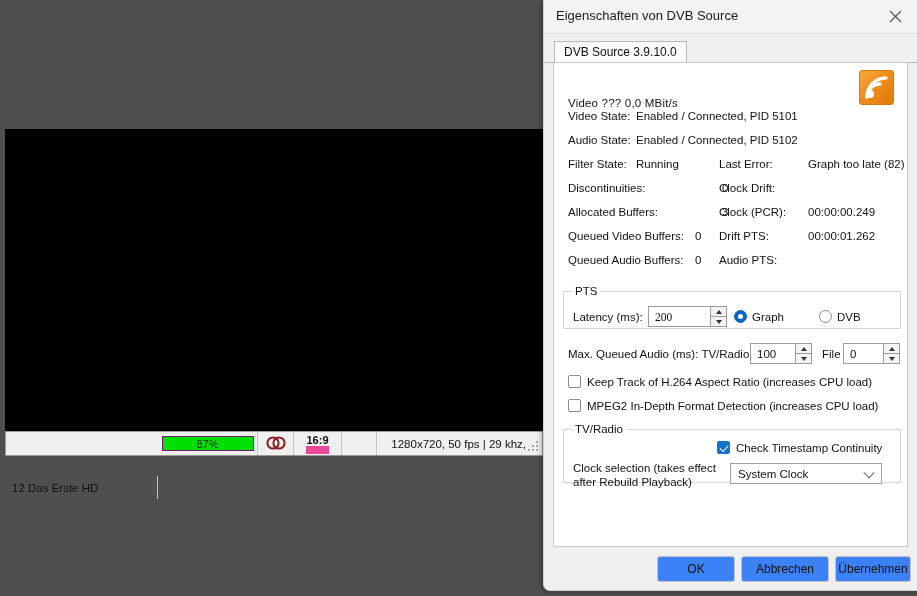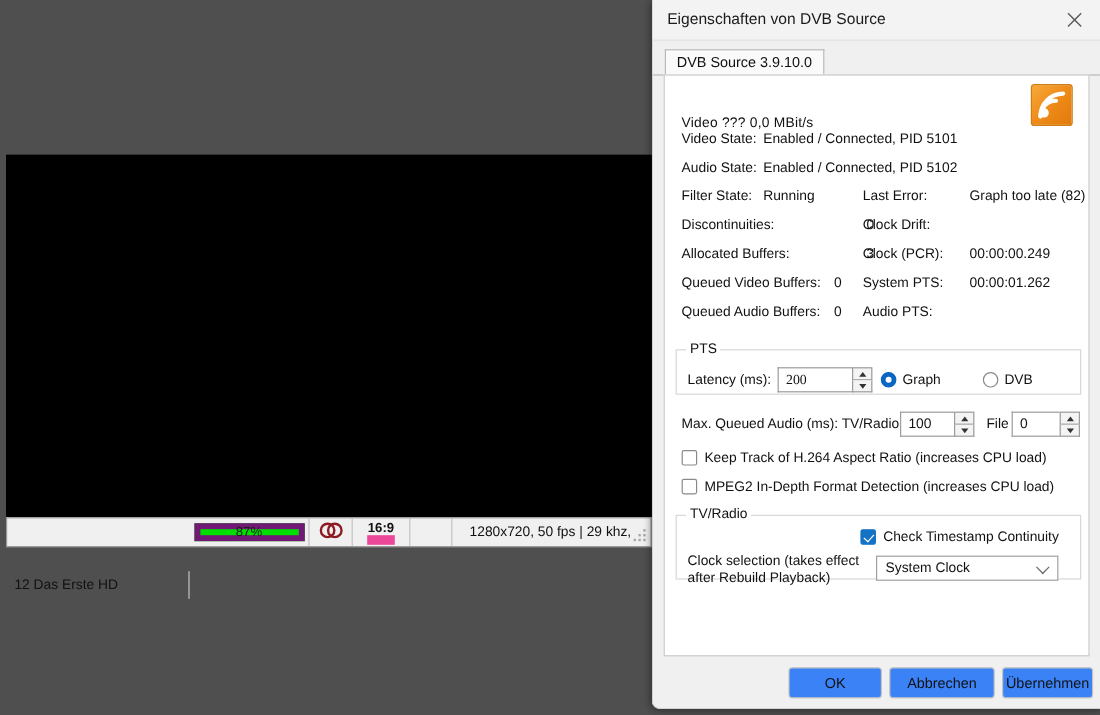--- a/index.html
+++ b/index.html
@@ -41,21 +41,21 @@
   .sb-prog { width: 100px; justify-content: center; padding: 0 3px; }
   .sb-audio { width: 36px; justify-content: center; }
   .sb-aspect { width: 48px; justify-content: center; }
   .sb-gap { width: 35px; }
   .sb-info { flex: 1; justify-content: flex-end; border-right: none; padding-right: 16px; }
 
   .progbar {
     position: relative;
     width: 92px; height: 15px;
     background: #00e000;
-    border: 5px solid #701a75;
+    border: 1px solid #701a75;
     box-sizing: border-box;
     display: flex; align-items: center; justify-content: center;
     font-size: 11px; color: #1a1a1a;
   }
   .aspect-badge {
     font-size: 11px; font-weight: bold; color: #111;
     border-bottom: 8px solid #ec4899;
     line-height: 12px;
   }
   .grip {
@@ -326,21 +326,21 @@
         </div>
         <div class="srow">
           <span class="lbl-l">Allocated Buffers:</span>
           <span class="num-l">3</span>
           <span class="lbl-r">Clock (PCR):</span>
           <span class="val-r">00:00:00.249</span>
         </div>
         <div class="srow">
           <span class="lbl-l">Queued Video Buffers:</span>
           <span class="qnum">0</span>
-          <span class="lbl-r">System PTS:</span>
+          <span class="lbl-r">Drift PTS:</span>
           <span class="val-r">00:00:01.262</span>
         </div>
         <div class="srow">
           <span class="lbl-l">Queued Audio Buffers:</span>
           <span class="qnum">0</span>
           <span class="lbl-r">Audio PTS:</span>
           <span class="val-r"></span>
         </div>
       </div>
 

